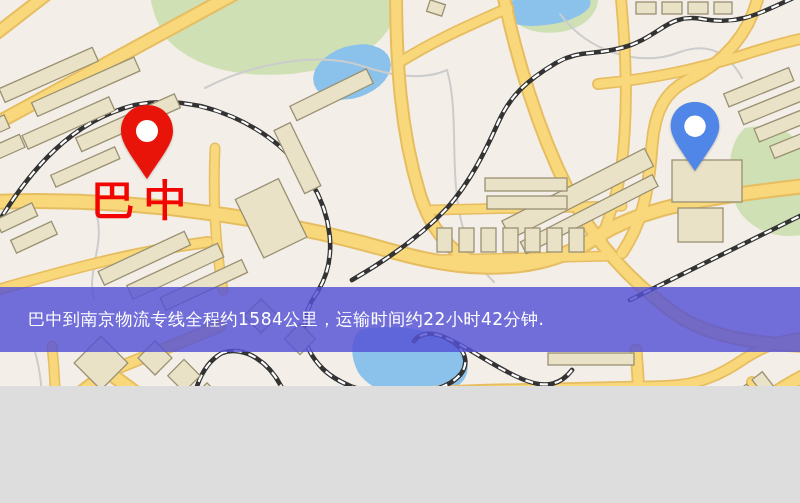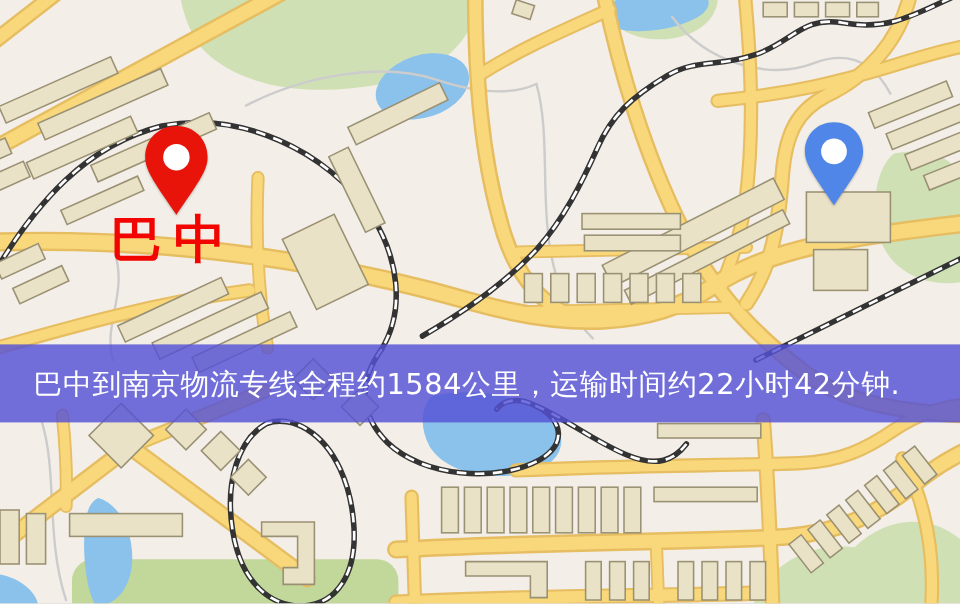--- a/index.html
+++ b/index.html
@@ -1,17 +1,17 @@
 <!DOCTYPE html>
 <html style="--land: #f3eee7; --road-fill: #f8d87b; --road-casing: #e6bd60; --building-fill: #eae2c6; --building-stroke: #9a9174; --park: #cfe0b4; --park-dark: #c2d79a; --water: #8ac2ec; --railway-dark: #333333; --railway-light: #ffffff; --trail: #cccccc; --origin-marker: #e8140a; --origin-label: #f20400; --dest-marker: #4f86e8; --dest-label: #2222cc; --banner-bg: rgba(84,82,214,0.82); --banner-text: #ffffff;"><head>
 <meta charset="utf-8">
 <style>
   html,body{margin:0;padding:0;background:#ddd;}
   #stage{
-    position:relative;width:800px;height:503px;overflow:hidden;
+    position:relative;width:800px;height:386px;overflow:hidden;
     font-family:"DejaVu Sans","Liberation Sans",sans-serif;
     background:var(--land,#f3eee7);
   }
   #map-svg{position:absolute;left:0;top:0;width:800px;height:503px;display:block;}
 
   
   .land{fill:var(--land);}
   .park{fill:var(--park);}
   .park-dark{fill:var(--park-dark);}
   .water{fill:var(--water);}
@@ -34,21 +34,21 @@
   }
   #origin-label{left:92px;top:179px;font-size:43px;letter-spacing:10px;color:var(--origin-label);}
   #dest-label{left:641px;top:181px;font-size:44px;letter-spacing:5px;color:var(--dest-label);}
 
   #route-banner{
     position:absolute;left:0;top:287px;width:800px;height:65px;
     background:var(--banner-bg);
     display:flex;align-items:center;box-sizing:border-box;padding:0 20px 0 28px;
   }
   #route-banner .banner-text{
-    color:var(--banner-text);font-size:24px;letter-spacing:0.5px;
+    color:var(--banner-text);font-size:17px;letter-spacing:0.5px;
     white-space:nowrap;
     text-align:right;
   }
 </style>
 </head>
 <body>
 
 <div id="stage">
 
   <svg id="map-svg" viewBox="0 0 800 503" xmlns="http://www.w3.org/2000/svg">

